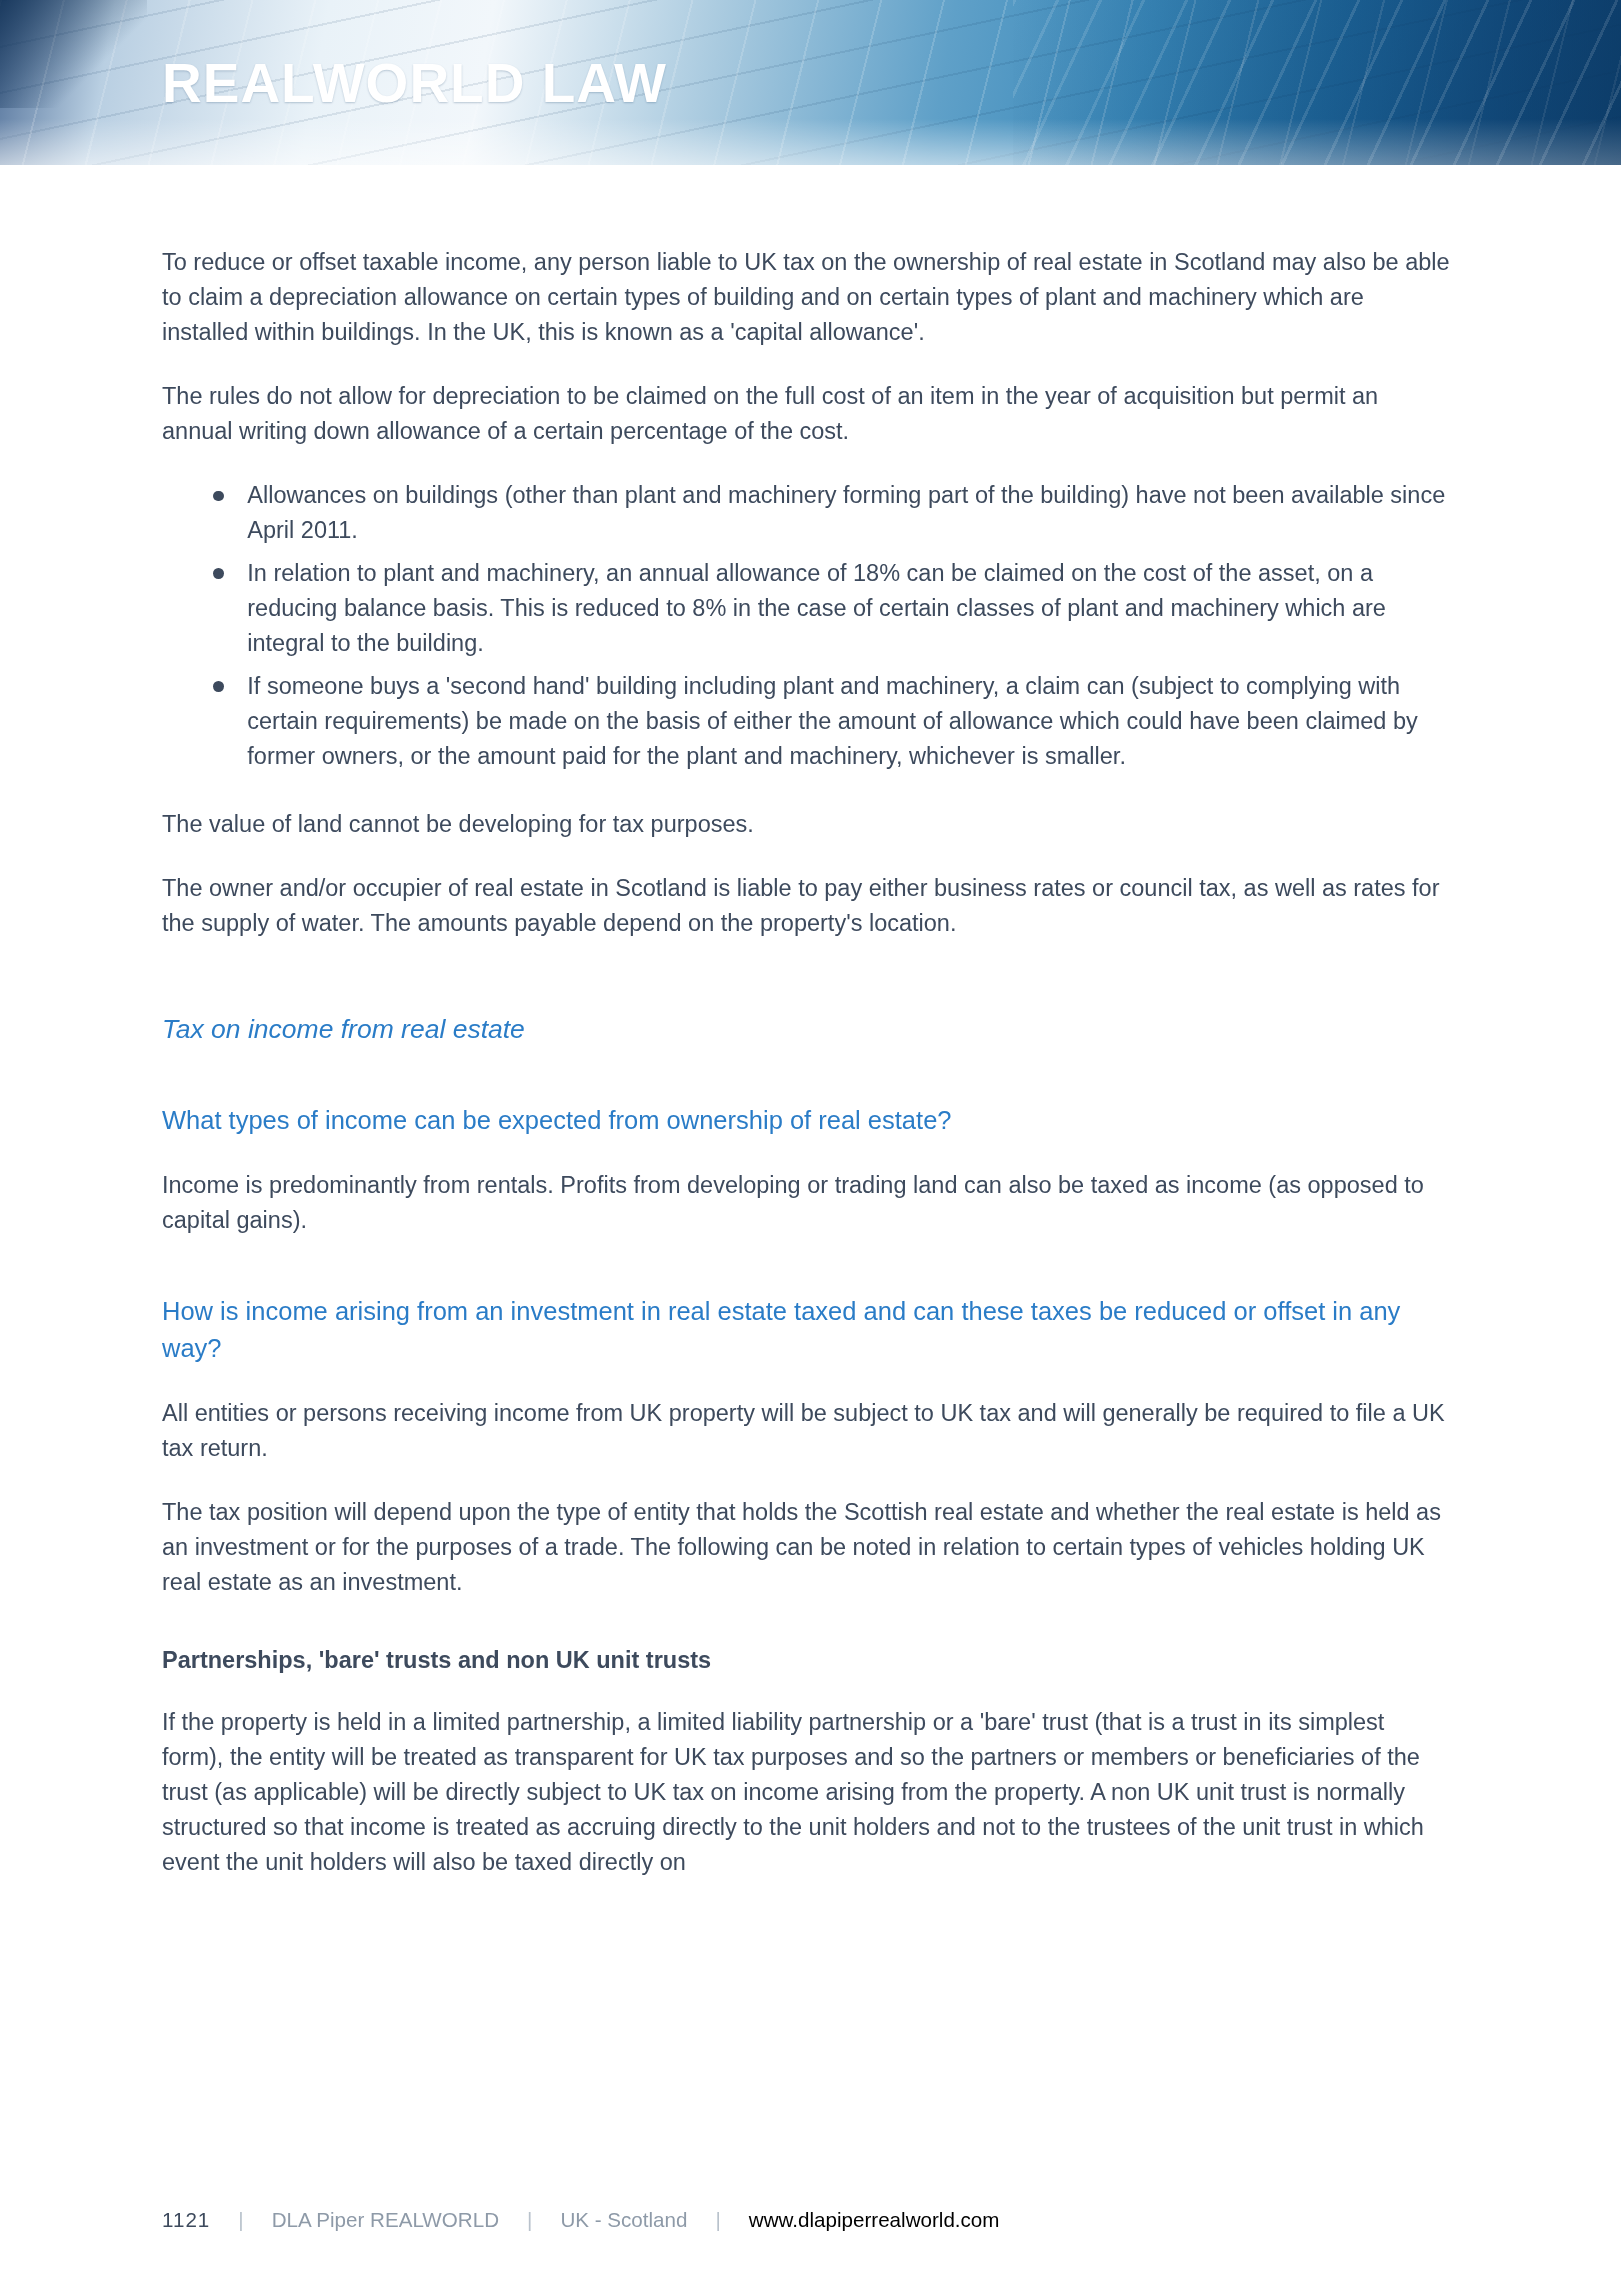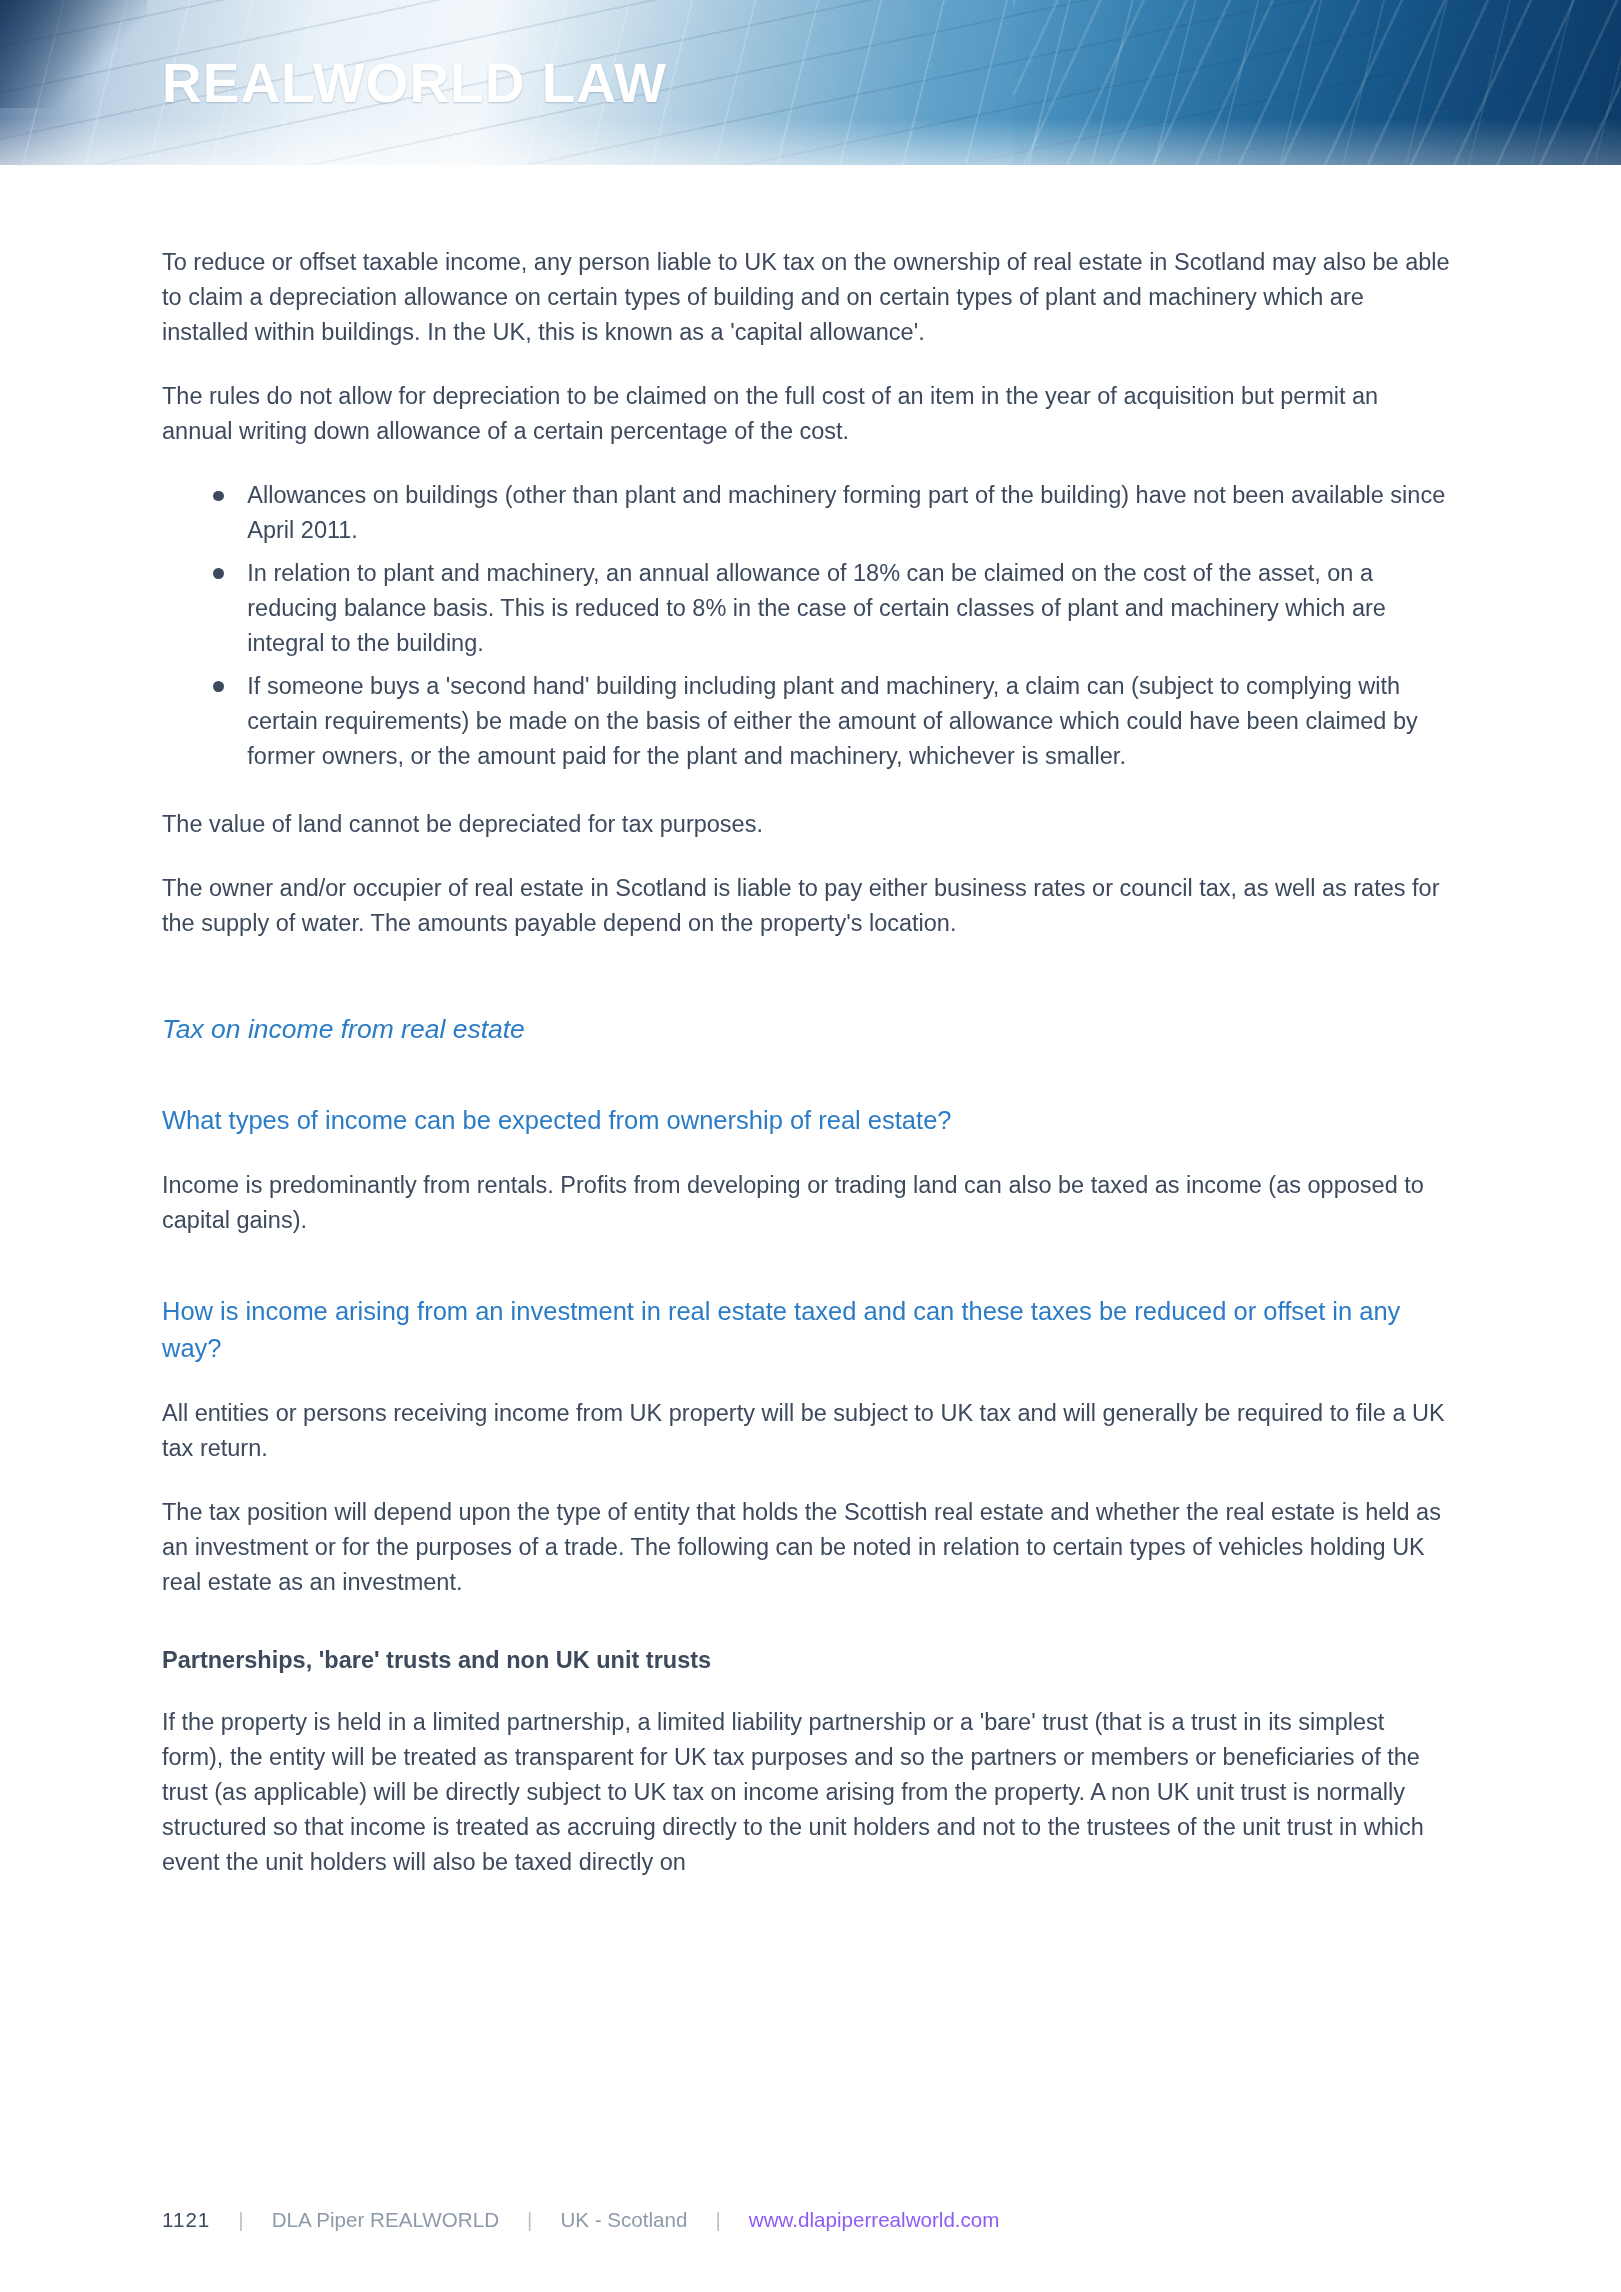--- a/index.html
+++ b/index.html
@@ -120,21 +120,21 @@
     gap: 28px;
   }
   .footer .page-num {
     color: #3d4a5d;
     letter-spacing: 1px;
   }
   .footer .sep {
     color: #b9c2cc;
   }
   .footer .url {
-    color: #8b5cf6;
+    color: #000000;
     text-decoration: none;
     cursor: pointer;
   }
 </style>
 </head>
 <body>
 
 <div class="page">
 
   <div class="banner">
@@ -156,21 +156,21 @@
       <li>
         <span class="dot"></span>
         <span>In relation to plant and machinery, an annual allowance of 18% can be claimed on the cost of the asset, on a reducing balance basis. This is reduced to 8% in the case of certain classes of plant and machinery which are integral to the building.</span>
       </li>
       <li>
         <span class="dot"></span>
         <span>If someone buys a 'second hand' building including plant and machinery, a claim can (subject to complying with certain requirements) be made on the basis of either the amount of allowance which could have been claimed by former owners, or the amount paid for the plant and machinery, whichever is smaller.</span>
       </li>
     </ul>
 
-    <p class="para">The value of land cannot be depreciated for tax purposes.</p>
+    <p class="para">The value of land cannot be developing for tax purposes.</p>
 
 
     <p class="para">The owner and/or occupier of real estate in Scotland is liable to pay either business rates or council tax, as well as rates for the supply of water. The amounts payable depend on the property's location.</p>
 
     <h2 class="h-italic">Tax on income from real estate</h2>
 
     <h2 class="h-blue">What types of income can be expected from ownership of real estate?</h2>
 
     <p class="para">Income is predominantly from rentals. Profits from developing or trading land can also be taxed as income (as opposed to capital gains).</p>
 

